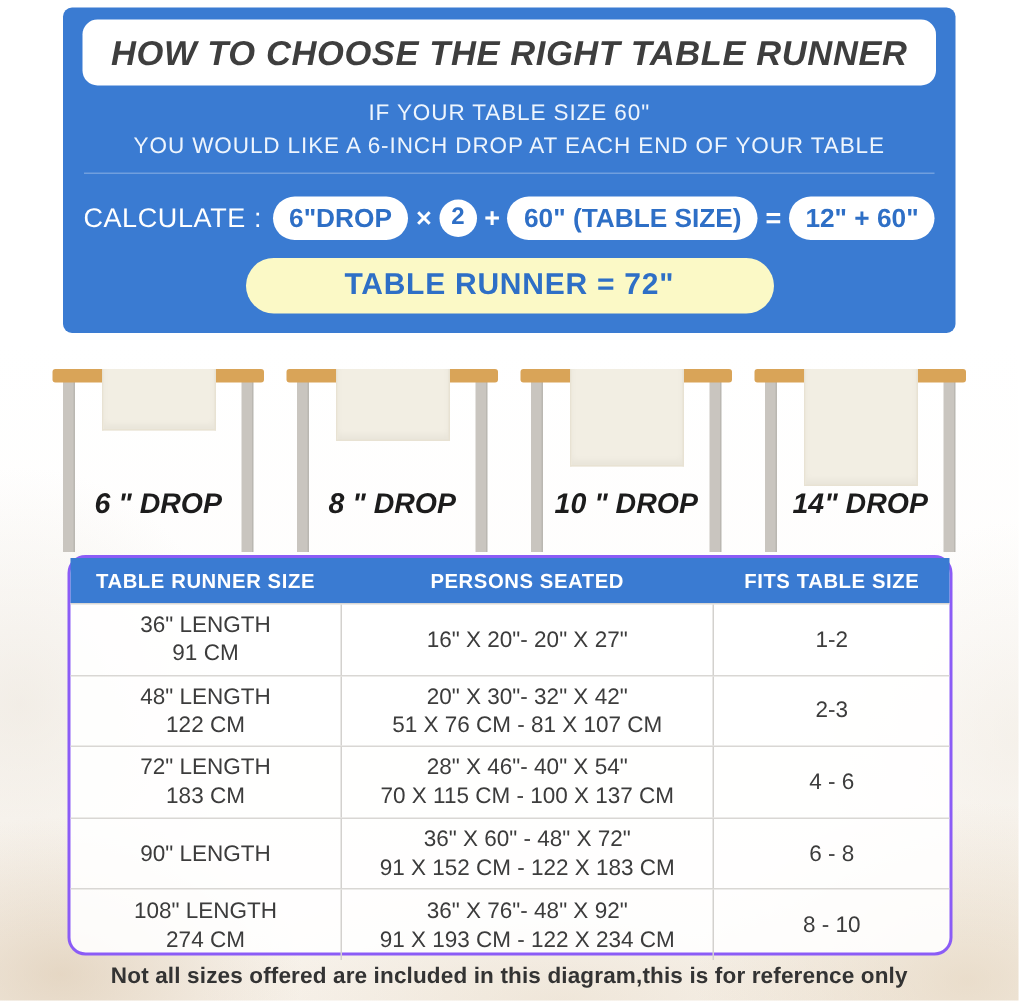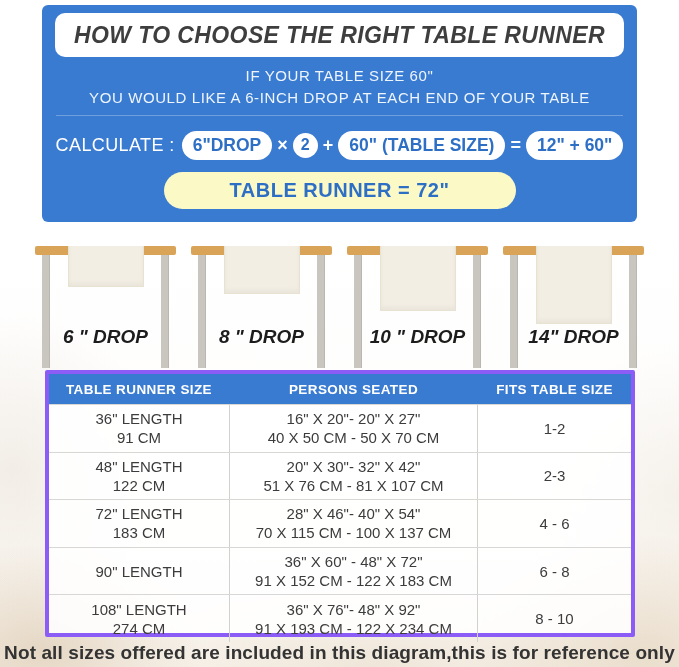--- a/index.html
+++ b/index.html
@@ -89,21 +89,21 @@
   .fig-2 .runner{height:64px;}
   .fig-3 .runner{height:77px;}
   .drop-label{
     position:absolute;left:0;right:0;top:88px;text-align:center;
     font-size:19px;font-weight:bold;font-style:italic;color:#1c1c1c;z-index:3;white-space:nowrap;
   }
 
   
   .size-table{
     position:absolute;left:45px;top:370px;width:590px;height:267px;
-    border:4px solid #8b5cf6;border-radius:2px;box-sizing:border-box;
+    border:2px solid #8b5cf6;border-radius:12px;box-sizing:border-box;
     background:rgba(255,255,255,0.88);
   }
   .size-table .thead{
     display:grid;grid-template-columns:180px 249px auto;height:30px;
     background:#3a7bd2;align-items:center;
   }
   .size-table .thead div{
     text-align:center;color:#ffffff;font-weight:bold;font-size:13.5px;letter-spacing:.4px;
   }
   .size-table .trow{
@@ -112,21 +112,21 @@
   }
   .size-table .trow:first-of-type{border-top:none;}
   .size-table .td{
     text-align:center;font-size:15px;color:#3c3c3c;line-height:19px;height:100%;
     display:flex;flex-direction:column;justify-content:center;
   }
   .size-table .td.mid{border-left:1px solid #d3d1ce;border-right:1px solid #d3d1ce;}
 
   .note{
     position:absolute;left:0;right:0;top:642px;text-align:center;
-    font-size:19px;font-weight:bold;color:#333333;letter-spacing:.1px;
+    font-size:15px;font-weight:bold;color:#333333;letter-spacing:.1px;
   }
 </style>
 </head>
 <body>
 
 <div class="bg-photo"></div>
 
 <div class="blue-panel">
   <div class="title-box">
     <span>HOW TO CHOOSE THE RIGHT TABLE RUNNER</span>
@@ -189,21 +189,20 @@
     <div>FITS TABLE SIZE</div>
   </div>
 
   <div class="trow">
     <div class="td">
       <span>36" LENGTH</span>
       <span>91 CM</span>
     </div>
     <div class="td mid">
       <span>16" X 20"- 20" X 27"</span>
-      <span>40 X 50 CM - 50 X 70 CM</span>
     </div>
     <div class="td">
       <span>1-2</span>
     </div>
   </div>
 
   <div class="trow">
     <div class="td">
       <span>48" LENGTH</span>
       <span>122 CM</span>

